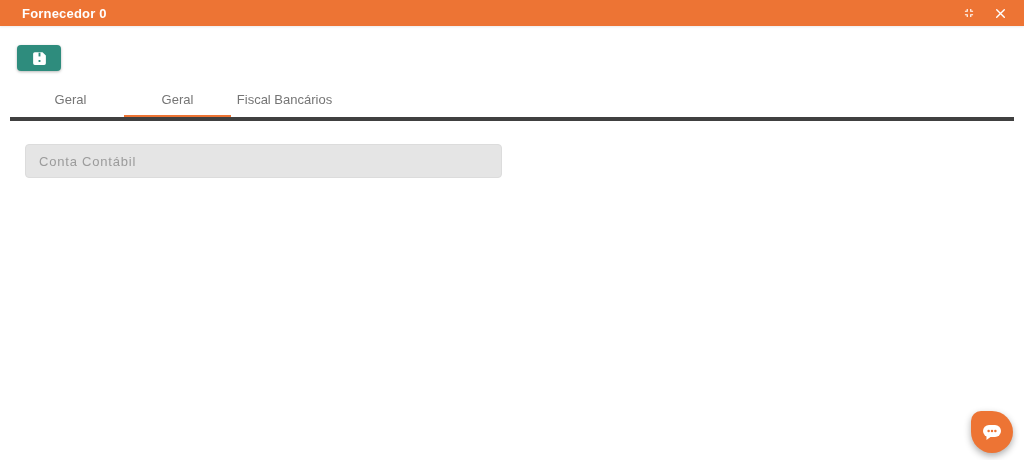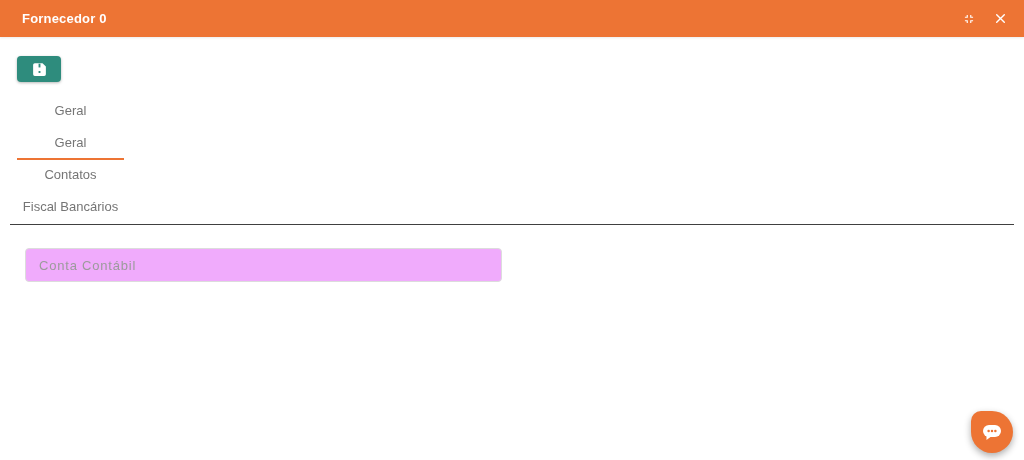--- a/index.html
+++ b/index.html
@@ -6,21 +6,21 @@
   html, body {
     width: 1024px; height: 460px;
     background: #ffffff;
     font-family: "Liberation Sans", sans-serif;
     overflow: hidden;
     position: relative;
   }
 
   
   .titlebar {
-    height: 37px;
+    height: 26px;
     background: #ED7434;
     display: flex;
     align-items: center;
     padding: 0 15px 0 22px;
     box-shadow: 0 1px 2px rgba(0,0,0,0.08);
     gap: 35px;
   }
   .titlebar-title {
     color: #ffffff;
     font-size: 13px;
@@ -52,23 +52,22 @@
     border-radius: 4px;
     display: flex; align-items: center; justify-content: center;
     cursor: pointer;
     box-shadow: 0 1px 3px rgba(0,0,0,0.28);
   }
 
   
   .tabs-row {
     display: flex;
     margin: 14px 10px 0 10px;
-    border-bottom: 1px solid #404040;
+    border-bottom: 4px solid #404040;
     padding-left: 7px;
-    flex-direction: column;
   }
   .tab {
     width: 107px;
     text-align: center;
     padding: 7px 0 10px 0;
     font-size: 13px;
     color: #757575;
     cursor: pointer;
     white-space: nowrap;
   }
@@ -83,21 +82,21 @@
   .text-field {
     width: 477px;
     height: 34px;
     border: 1px solid #dcdcdc;
     border-radius: 4px;
     padding: 0 13px;
     font-size: 13px;
     letter-spacing: 0.8px;
     color: #555555;
     outline: none;
-    background: #f0abfc;
+    background: #e5e5e5;
     font-family: "Liberation Sans", sans-serif;
   }
   .text-field::placeholder {
     color: #9b9b9b;
     opacity: 1;
     letter-spacing: 0.8px;
   }
 
   
   .chat-fab {
@@ -144,21 +143,20 @@
         <rect x="7" y="1.8" width="2" height="4" fill="#2E8C7D"></rect>
         <rect x="7" y="9.6" width="2" height="2.1" fill="#2E8C7D"></rect>
       </svg>
     </span>
   </button>
 </div>
 
 <div class="tabs-row">
   <div class="tab">Geral</div>
   <div class="tab active">Geral</div>
-  <div class="tab">Contatos</div>
   <div class="tab">Fiscal Bancários</div>
 </div>
 
 <div class="form-area">
   <input class="text-field" type="text" value="" placeholder="Conta Contábil" style="">
 </div>
 
 <button class="chat-fab">
   <span style="display:flex;">
     <svg width="20" height="18" viewBox="0 0 20 18">

